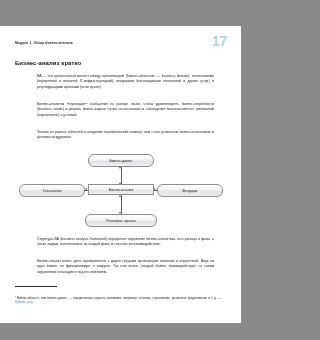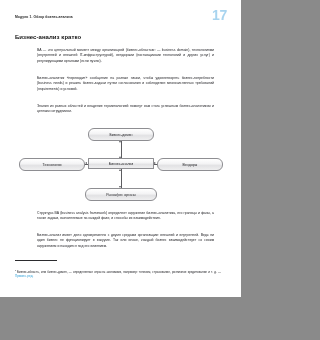--- a/index.html
+++ b/index.html
@@ -13,20 +13,21 @@
     overflow: hidden;
     font-family: "Liberation Sans", sans-serif;
   }
   .page {
     position: relative;
     width: 241px;
     height: 297px;
     background: #ffffff;
     box-sizing: border-box;
     overflow: hidden;
+    margin-top: 26px;
   }
 
   
   .runhead {
     position: absolute;
     left: 15px;
     top: 15px;
     font-size: 3.3px;
     letter-spacing: 0.12px;
     color: #1a1a1a;

